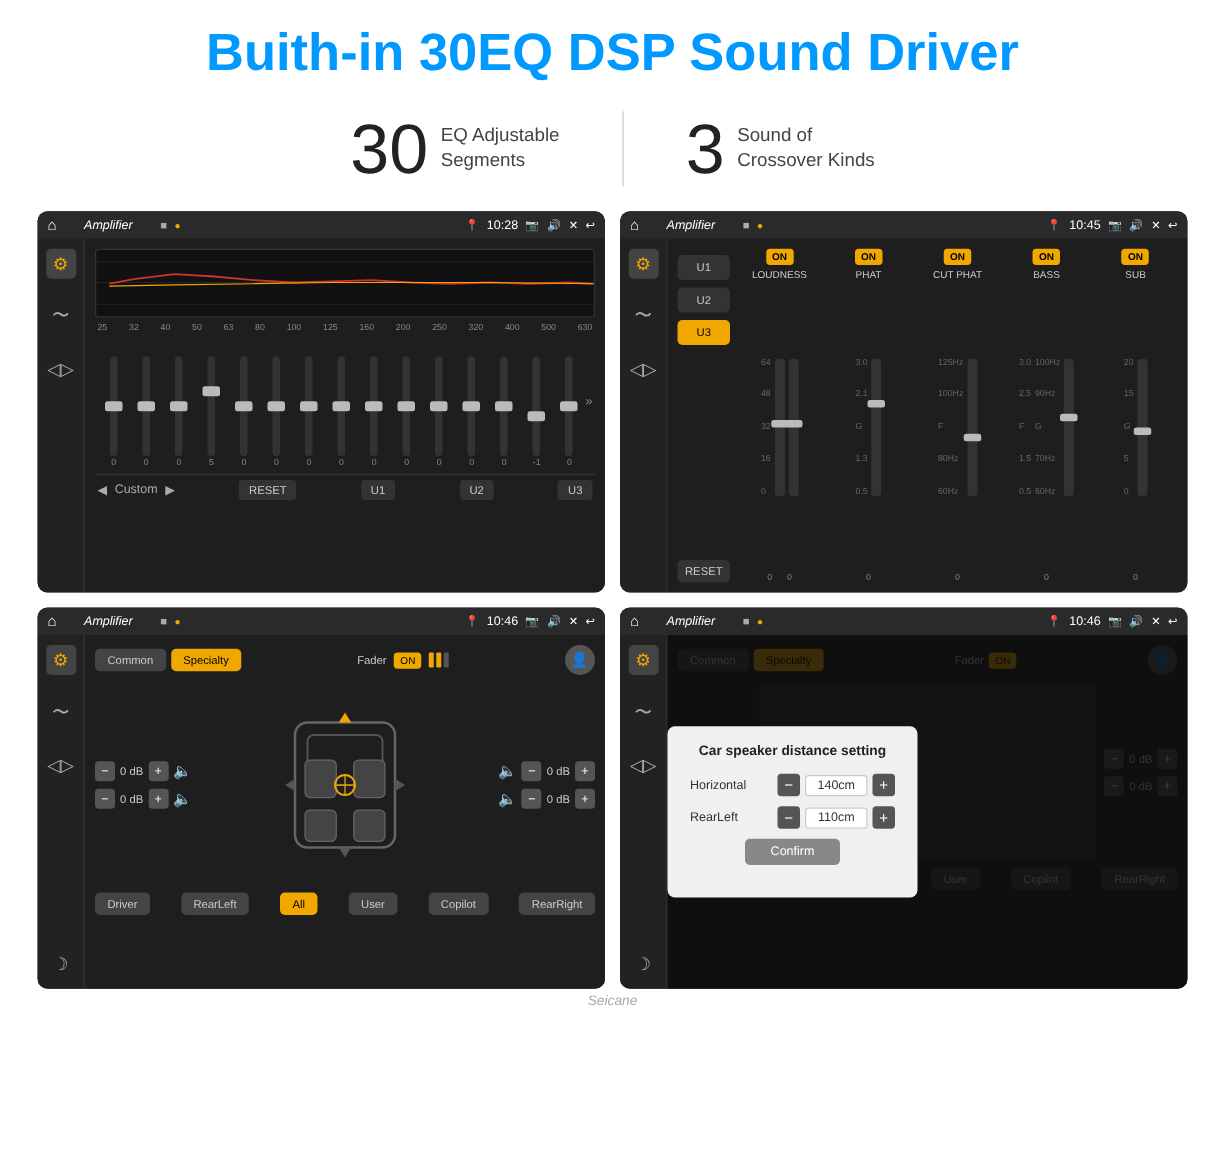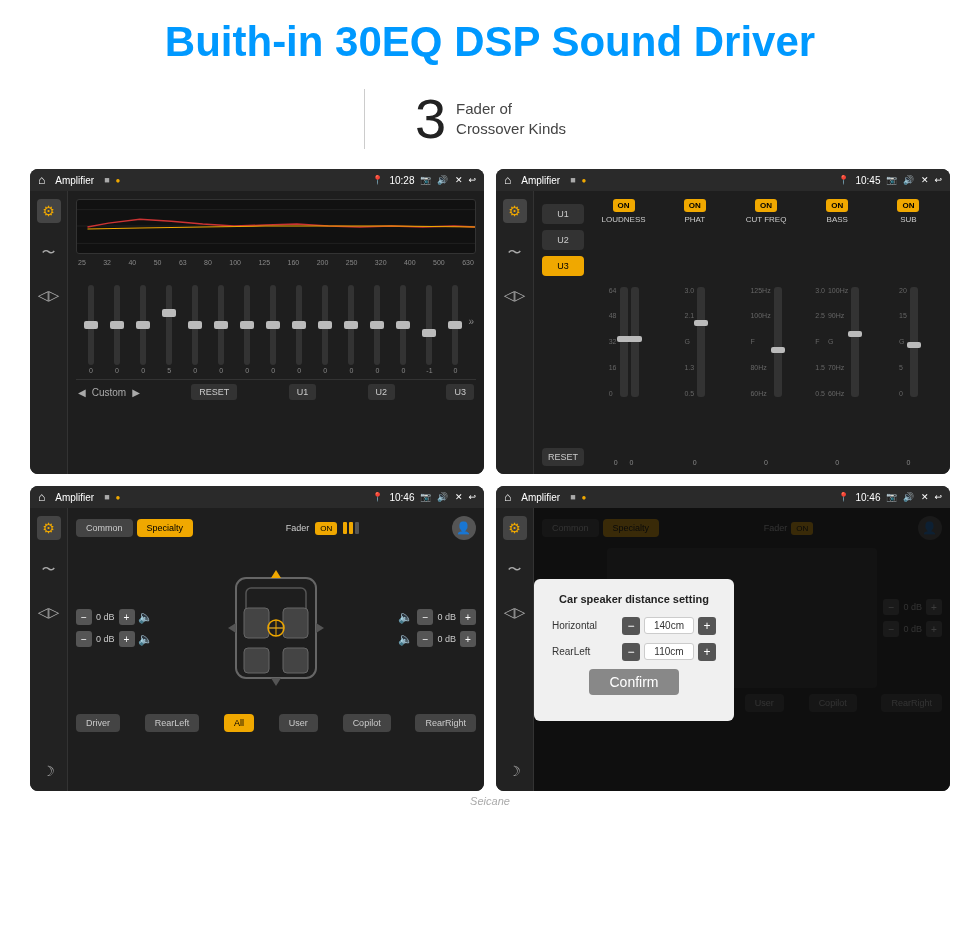--- a/index.html
+++ b/index.html
@@ -73,21 +73,21 @@
     .status-bar {
       background: #2a2a2a;
       display: flex;
       align-items: center;
       padding: 3px 8px;
       height: 22px;
       gap: 6px;
       font-size: 9px;
       color: #fff;
     }
-    .status-bar .title { font-size: 10px; color: #fff; margin: 0 4px; }
+    .status-bar .title { font-size: 10px; color: #fff; margin: 0 16px; font-style: italic; }
     .status-bar .spacer { flex: 1; }
     .status-bar .time { font-size: 10px; color: #fff; }
     .home-icon { font-size: 12px; color: #fff; }
 
     
     .screen-content {
       display: flex;
       height: calc(100% - 22px);
     }
 
@@ -366,21 +366,21 @@
       display: flex;
       align-items: center;
       justify-content: center;
       color: #fff;
       font-size: 12px;
     }
     .dialog-confirm {
       background: #888;
       border-radius: 4px;
       padding: 5px 20px;
-      font-size: 14px;
+      font-size: 10px;
       color: #fff;
       text-align: center;
       margin: 8px auto 12px;
       width: fit-content;
       cursor: pointer;
     }
 
     
     .watermark {
       text-align: center;
@@ -391,25 +391,31 @@
     }
   </style>
 </head>
 <body>
 
 <div class="page-header">
   <h1 class="page-title">Buith-in 30EQ DSP Sound Driver</h1>
 </div>
 
 <div class="stats-row">
+  <div class="stat-item">
+    <span class="stat-number">30</span>
+    <span class="stat-label">
+      <span>EQ Adjustable</span><br><span>Segments</span>
+    </span>
+  </div>
   <div class="stat-divider"></div>
   <div class="stat-item">
     <span class="stat-number">3</span>
     <span class="stat-label">
-      <span>Fader of</span><br><span>Crossover Kinds</span>
+      <span>Sound of</span><br><span>Crossover Kinds</span>
     </span>
   </div>
 </div>
 
 <div class="screens-grid">
 
   <div class="screen">
     <div class="status-bar">
       <span class="home-icon">⌂</span>
       <span class="title">Amplifier</span>
@@ -637,21 +643,21 @@
               </div>
               <div style="position:relative;width:8px;height:110px;background:#333;border-radius:3px">
                 <div style="position:absolute;width:14px;height:6px;background:#bbb;border-radius:2px;left:-3px;top:30%"></div>
               </div>
             </div>
             <div style="font-size:7px;color:#888">0</div>
           </div>
 
           <div class="channel-col">
             <div class="channel-on">ON</div>
-            <div class="channel-name">CUT FREQ</div>
+            <div class="channel-name">CUT PHAT</div>
             <div style="flex:1;display:flex;align-items:center;gap:3px;padding:4px 0">
               <div style="display:flex;flex-direction:column;justify-content:space-between;height:110px;font-size:7px;color:#666">
                 <span>125Hz</span>
                   <span>100Hz</span>
                   <span style="font-size:7px;color:#666">F</span>
                   <span>80Hz</span>
                   <span>60Hz</span>
               </div>
               <div style="position:relative;width:8px;height:110px;background:#333;border-radius:3px">
                 <div style="position:absolute;width:14px;height:6px;background:#bbb;border-radius:2px;left:-3px;top:55%"></div>

